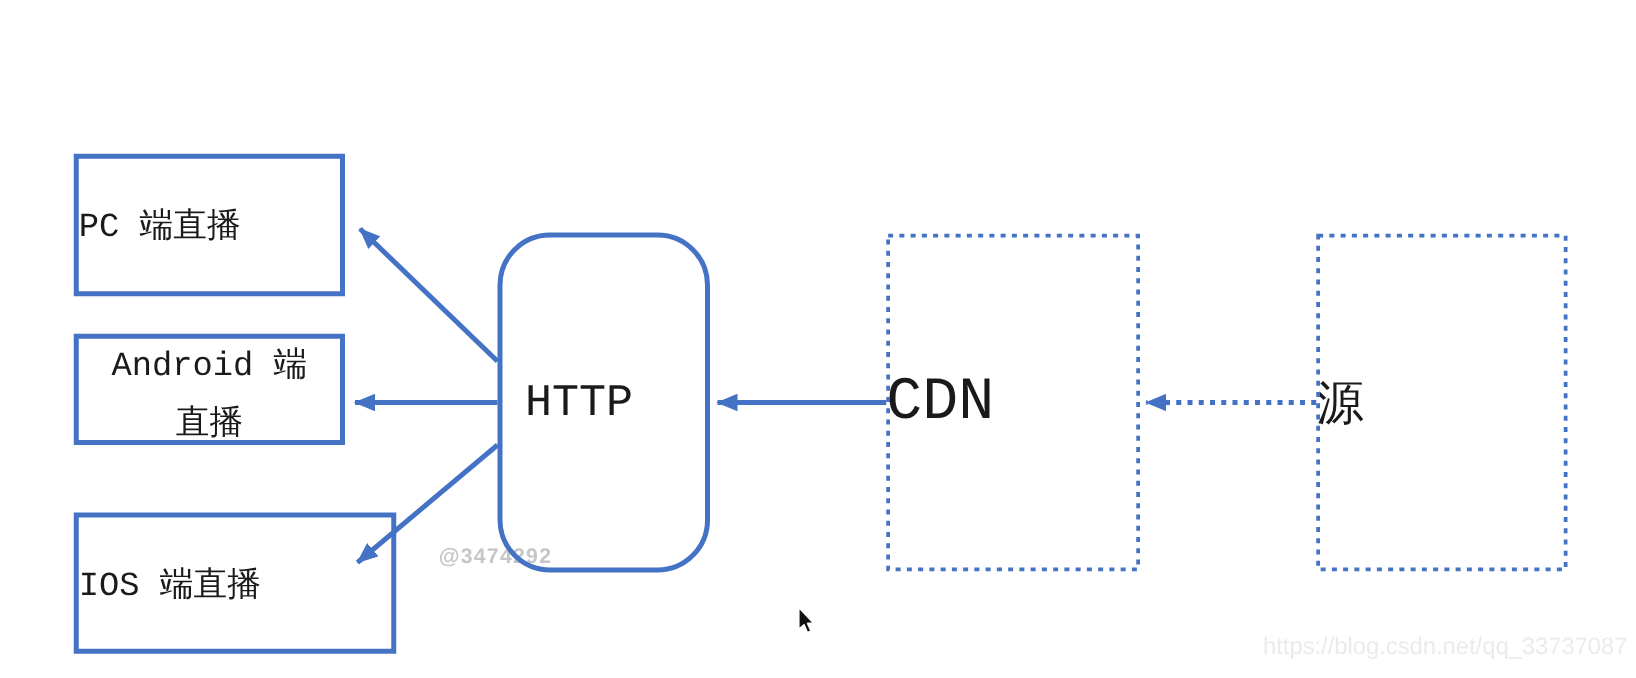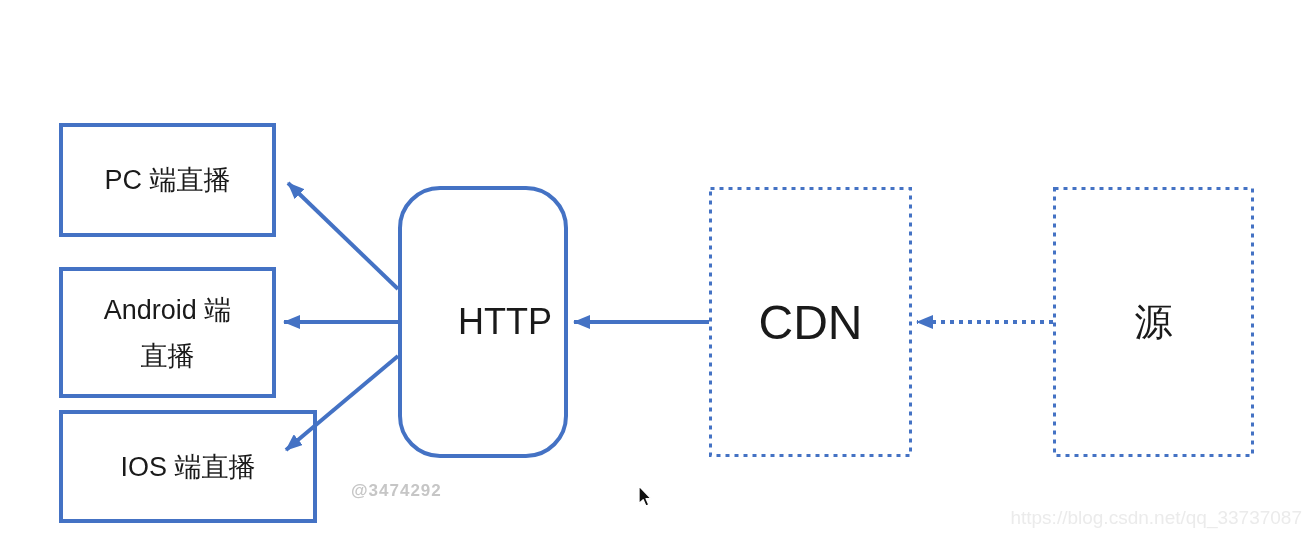--- a/index.html
+++ b/index.html
@@ -17,34 +17,34 @@
     width:1309px;height:542px;
     background:var(--background);
     overflow:hidden;
   }
   .page-title{
     position:absolute;left:24px;top:16px;
     font-size:38px;font-weight:bold;letter-spacing:1px;
     color:var(--text);z-index:2;
   }
   .node{
-    position:absolute;display:flex;align-items:center;justify-content:center;
-    text-align:center;color:var(--text);background:var(--background);z-index:2;
+    position:absolute;display:flex;align-items:center;justify-content:flex-start;
+    text-align:center;color:var(--text);background:var(--background);z-index:2;font-family:Liberation Mono, monospace;
   }
   .node.solid{border:4px solid var(--accent);font-size:27px;}
   .node-pc{left:59px;top:123px;width:217px;height:114px;}
-  .node-android{left:59px;top:267px;width:217px;height:131px;flex-direction:column;line-height:46px;}
+  .node-android{left:59px;top:267px;width:217px;height:89px;flex-direction:column;line-height:46px;}
   .node-ios{left:59px;top:410px;width:258px;height:113px;}
   .node-http{left:398px;top:186px;width:170px;height:272px;border-radius:42px;font-size:36px;margin-left:22px;}
   .node-cdn{left:709px;top:187px;width:203px;height:270px;font-size:48px;background:transparent;}
   .node-source{left:1053px;top:187px;width:201px;height:270px;font-size:38px;background:transparent;}
   .watermark-center{
     position:absolute;left:351px;top:435px;
     font-size:17px;font-weight:bold;color:var(--watermark-center);
-    letter-spacing:1px;z-index:3;margin-top:46px;
+    letter-spacing:1px;z-index:3;
   }
   .watermark-corner{
     position:absolute;right:7px;top:507px;
     font-size:19px;color:var(--watermark-corner);z-index:1;
   }
   .edges-layer{
     position:absolute;left:0;top:0;width:1309px;height:542px;
     z-index:4;pointer-events:none;
   }
   .cursor-layer{

